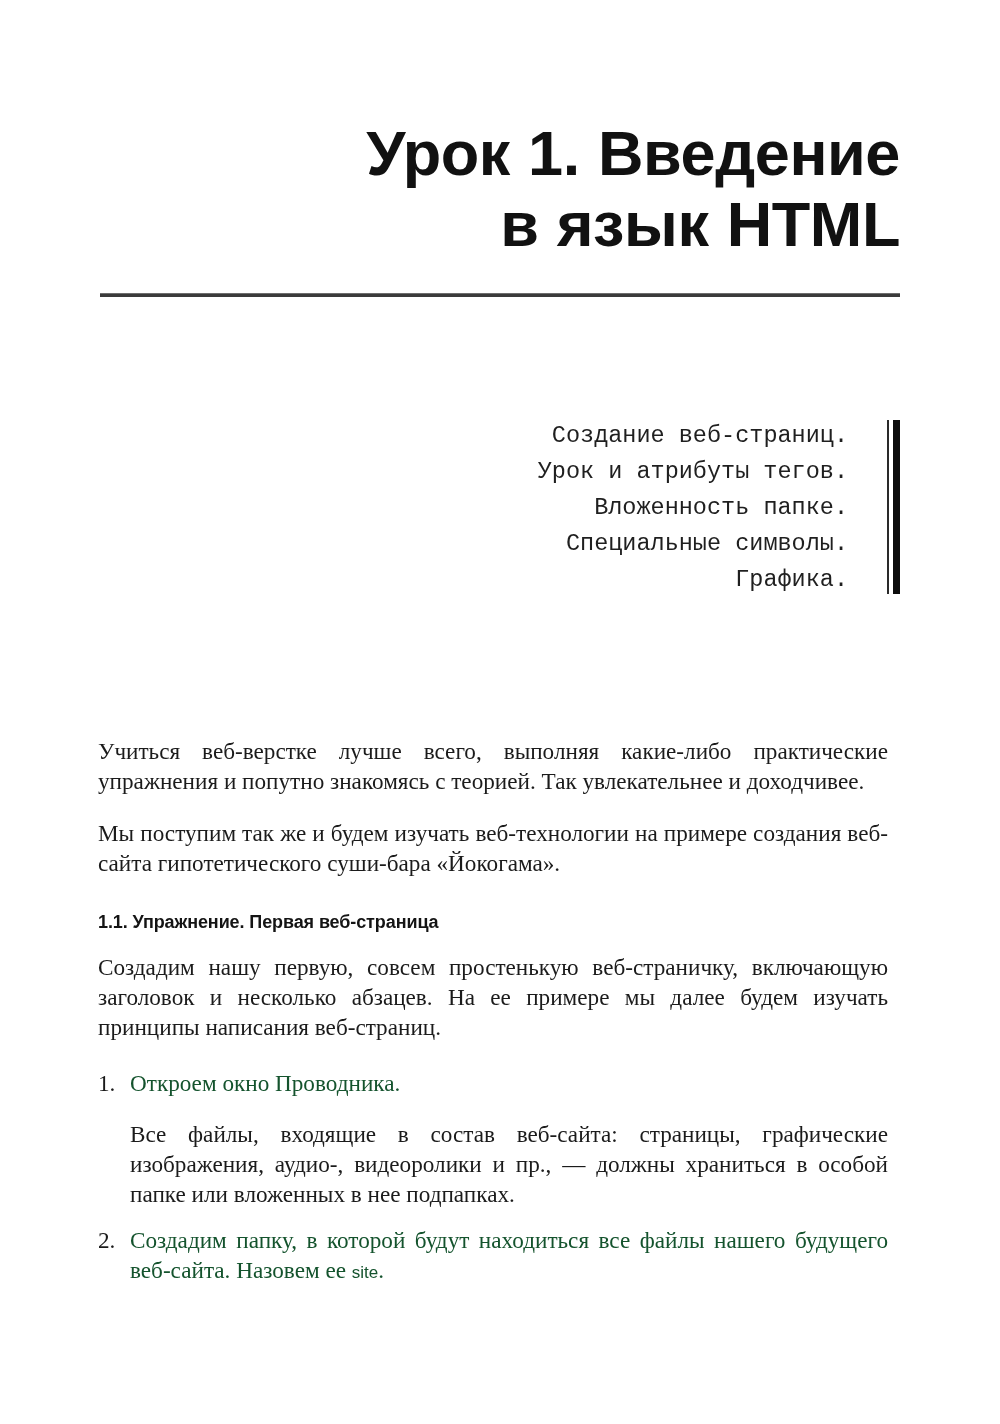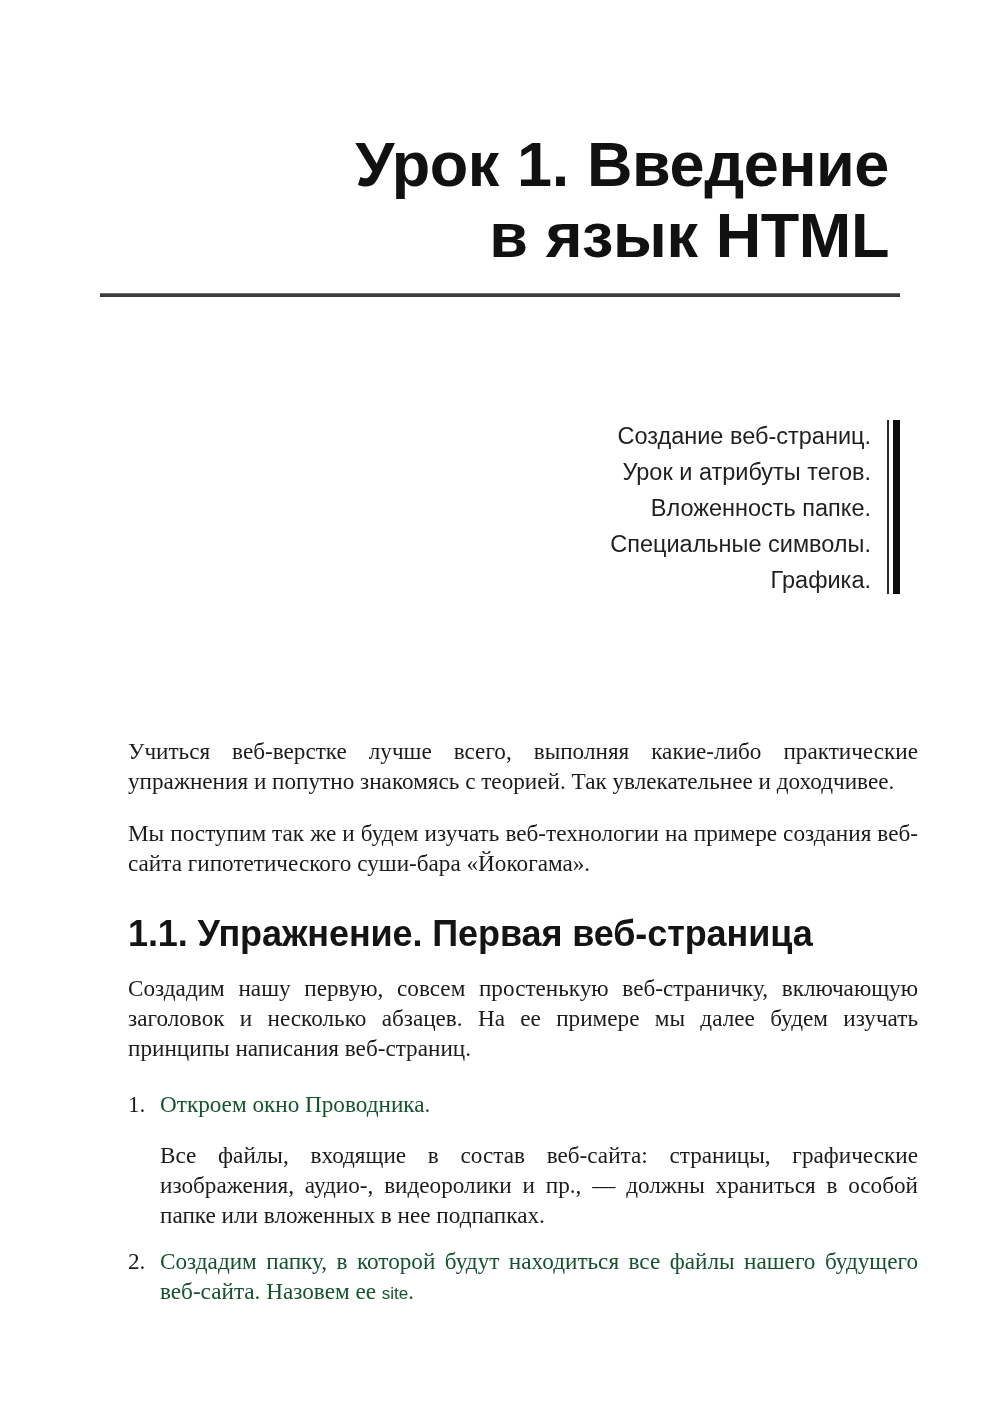--- a/index.html
+++ b/index.html
@@ -26,21 +26,21 @@
   }
 
   
   .title-block {
     position: absolute;
     left: 100px;
     top: 118px;
     width: 800px;
   }
   .doc-title {
-    margin: 11px;
+    margin: 0;
     text-align: right;
     font-family: "Liberation Sans", "DejaVu Sans", sans-serif;
     font-weight: 700;
     font-size: 63px;
     line-height: 1.13;
     letter-spacing: -0.4px;
     color: #111111;
     word-spacing: 1px;
   }
   .title-line {
@@ -64,25 +64,25 @@
     position: absolute;
     left: 440px;
     top: 418px;
     width: 460px;
     display: flex;
     justify-content: flex-end;
     align-items: stretch;
   }
   .epigraph-lines {
     text-align: right;
-    font-family: Liberation Sans, sans-serif;
+    font-family: Liberation Mono, monospace;
     font-size: 23.5px;
     line-height: 36px;
     color: #1f1f1f;
-    padding-right: 16px;
+    padding-right: 39px;
   }
   .epigraph-line {
     display: block;
     white-space: nowrap;
   }
   .epigraph-bars {
     display: flex;
     align-items: stretch;
     gap: 4px;
     padding: 2px 0 4px 0;
@@ -92,42 +92,42 @@
     background: #2a2a2a;
   }
   .epigraph-bar-thick {
     width: 7px;
     background: #0c0c0c;
   }
 
   
   .content {
     position: absolute;
-    left: 128px;
+    left: 98px;
     top: 736px;
     width: 790px;
   }
   p.body {
     margin: 0 0 22px 0;
     text-align: justify;
     text-justify: inter-word;
     font-size: 23.2px;
     line-height: 30px;
     color: #1b1b1b;
     hyphens: none;
   }
   p.body:last-child {
     margin-bottom: 0;
   }
 
   .section-heading {
     margin: 34px 0 18px 0;
     font-family: "Liberation Sans", "DejaVu Sans", sans-serif;
     font-weight: 700;
-    font-size: 36px;
+    font-size: 18px;
     line-height: 1.2;
     letter-spacing: -0.1px;
     color: #141414;
     text-align: left;
   }
 
   
   ol.steps {
     list-style: none;
     margin: 26px 0 0 0;

